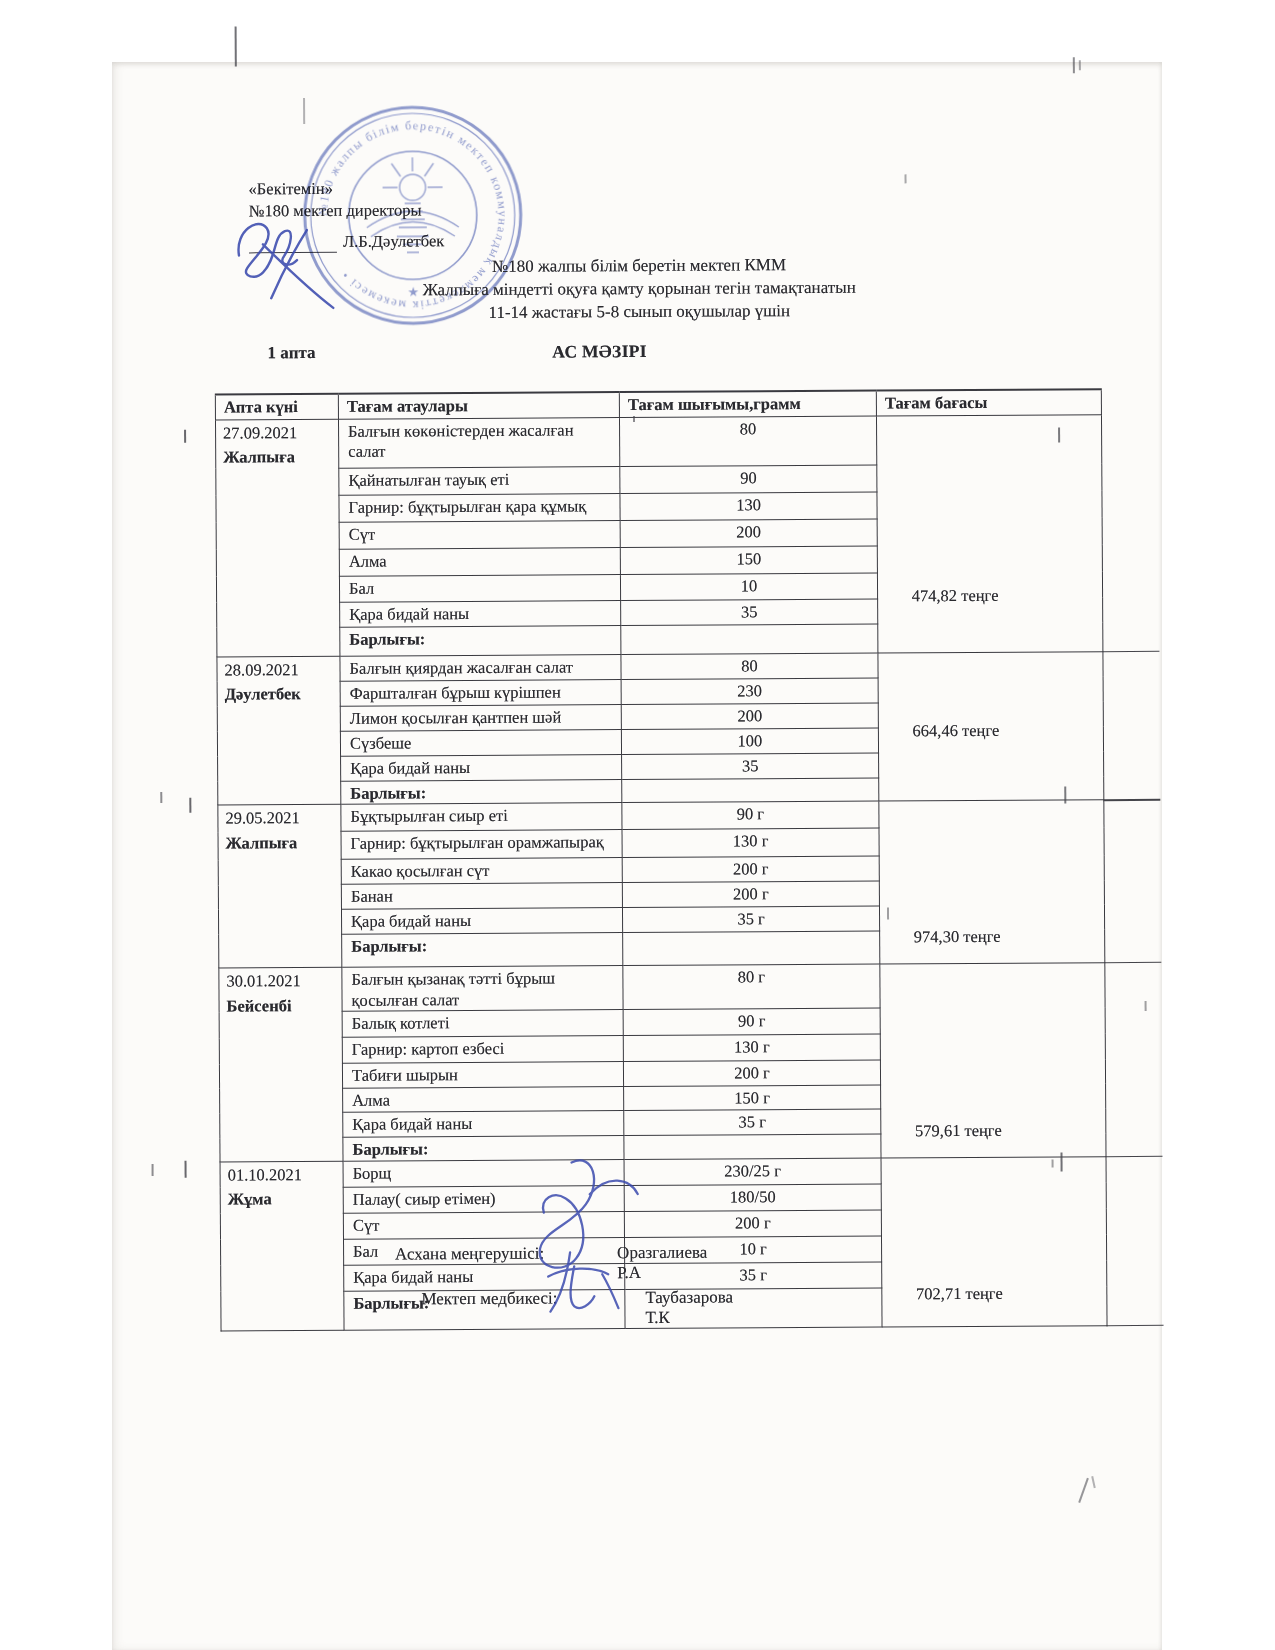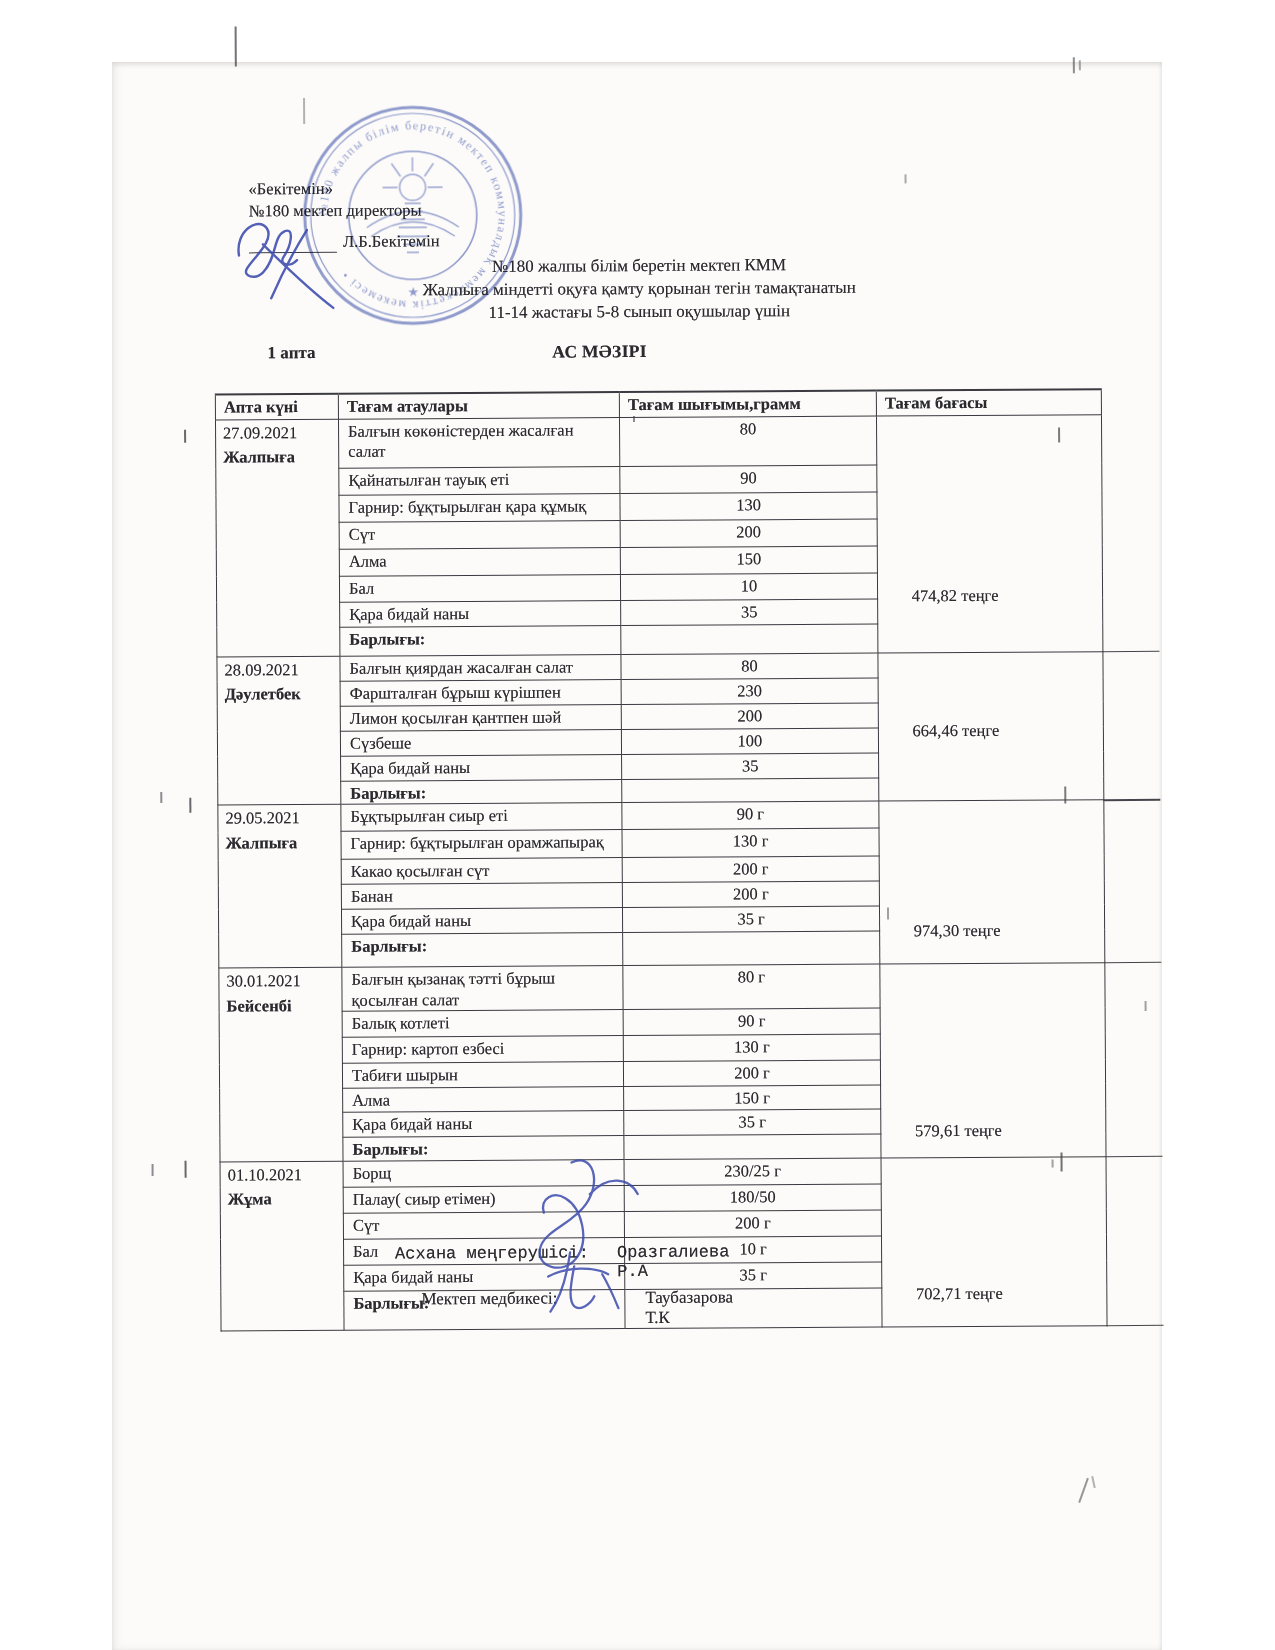--- a/index.html
+++ b/index.html
@@ -44,21 +44,21 @@
   .amount-cell{vertical-align:top;text-align:center;padding-top:2px;}
   .price-cell{vertical-align:bottom;text-align:center;position:relative;}
   .price-cell::after{ 
     content:"";position:absolute;right:-57px;bottom:-1.6px;width:57px;height:1.7px;background:#44444a;
   }
   .price{padding-right:70px;white-space:nowrap;margin-top:21px;}
 
   
   .footer-line{position:absolute;font-size:17px;}
   .fname{position:absolute;top:0;}
-  #footer-line-1{left:390px;top:1243px;font-family:Liberation Mono, monospace;}
+  #footer-line-1{left:390px;top:1243px;}
   #footer-line-1 .fname{left:222px;}
   #footer-line-2{left:416px;top:1288px;}
   #footer-line-2 .fname{left:224px;}
 
   
   #stamp{position:absolute;left:298px;top:98px;width:232px;height:232px;opacity:.58;mix-blend-mode:multiply;}
   #dirsig{position:absolute;left:230px;top:198px;width:130px;height:115px;}
   #footsig{position:absolute;left:505px;top:1148px;width:150px;height:165px;}
 
   
@@ -69,21 +69,21 @@
 
 <div class="paper"></div>
 
 <div class="sheet">
 
   <div class="approval txt">
     <div>«Бекітемін»</div>
     <div>№180 мектеп директоры</div>
     <div class="sig-row">
       <span class="underline"></span>
-      <span>Л.Б.Бекітемін</span>
+      <span>Л.Б.Дәулетбек</span>
     </div>
   </div>
 
   <svg id="stamp" viewBox="0 0 232 232">
     <defs>
       <filter id="stblur">
           <feGaussianBlur stdDeviation="0.7"></feGaussianBlur>
         </filter>
       <path id="arcT" d="M116,116 m-86,0 a86,86 0 1,1 172,0 a86,86 0 1,1 -172,0" fill="none"></path>
     </defs>
@@ -215,21 +215,21 @@
       </tbody>
       <tbody>
         <tr>
           <td class="date-cell" rowspan="6">
             <div class="date">29.05.2021</div>
             <div class="weekday">Жалпыға</div>
           </td>
           <td class="name-cell" style="height: 24px;">Бұқтырылған сиыр еті</td>
           <td class="amount-cell">90 г</td>
           <td class="price-cell" rowspan="6">
-            <div class="price" style="padding-bottom: 20px;">974,30 теңге</div>
+            <div class="price" style="padding-bottom: 14px;">974,30 теңге</div>
           </td>
         </tr>
         <tr>
           <td class="name-cell" style="height: 25px;">Гарнир: бұқтырылған орамжапырақ</td>
           <td class="amount-cell">130 г</td>
         </tr>
         <tr>
           <td class="name-cell" style="height: 22px;">Какао қосылған сүт</td>
           <td class="amount-cell">200 г</td>
         </tr>

